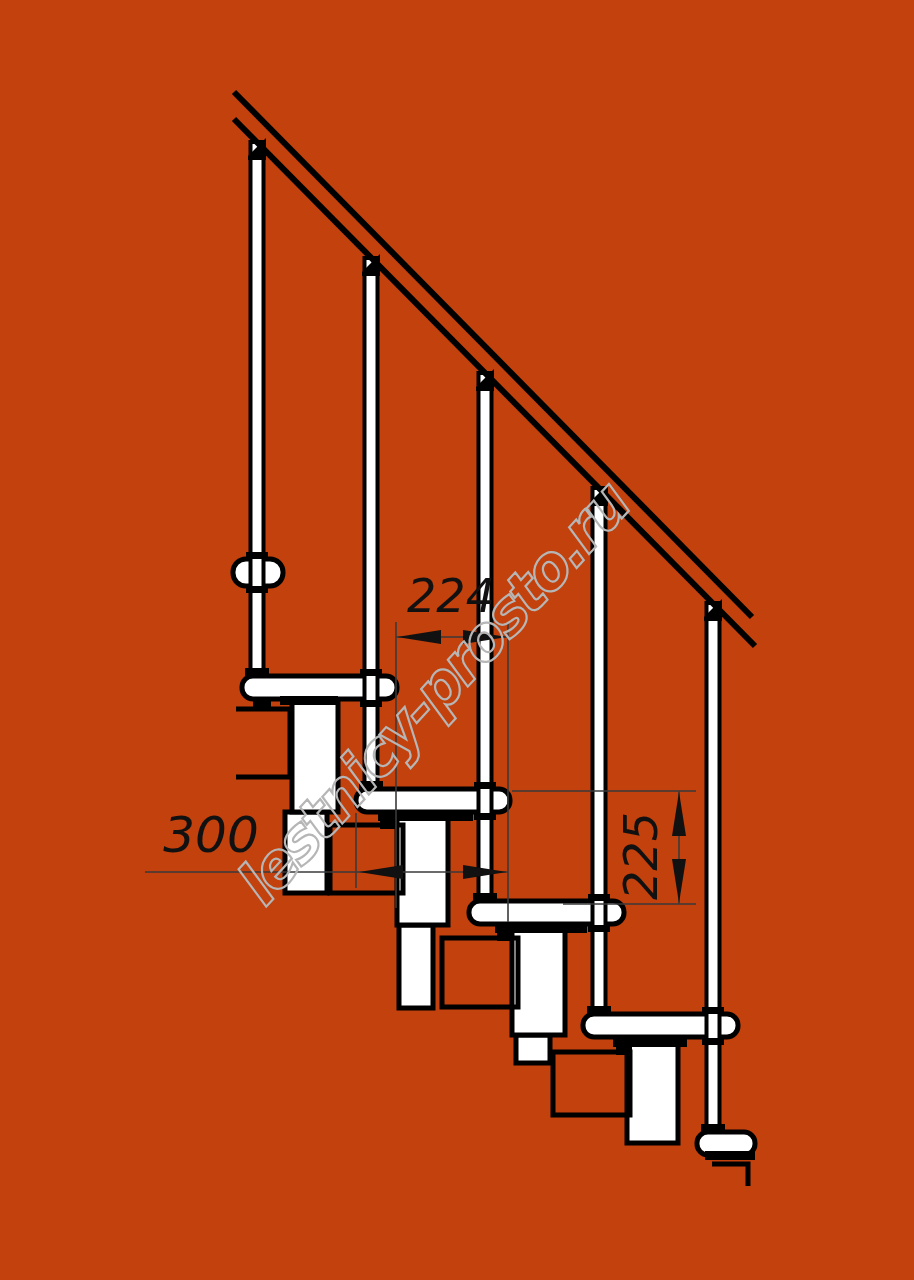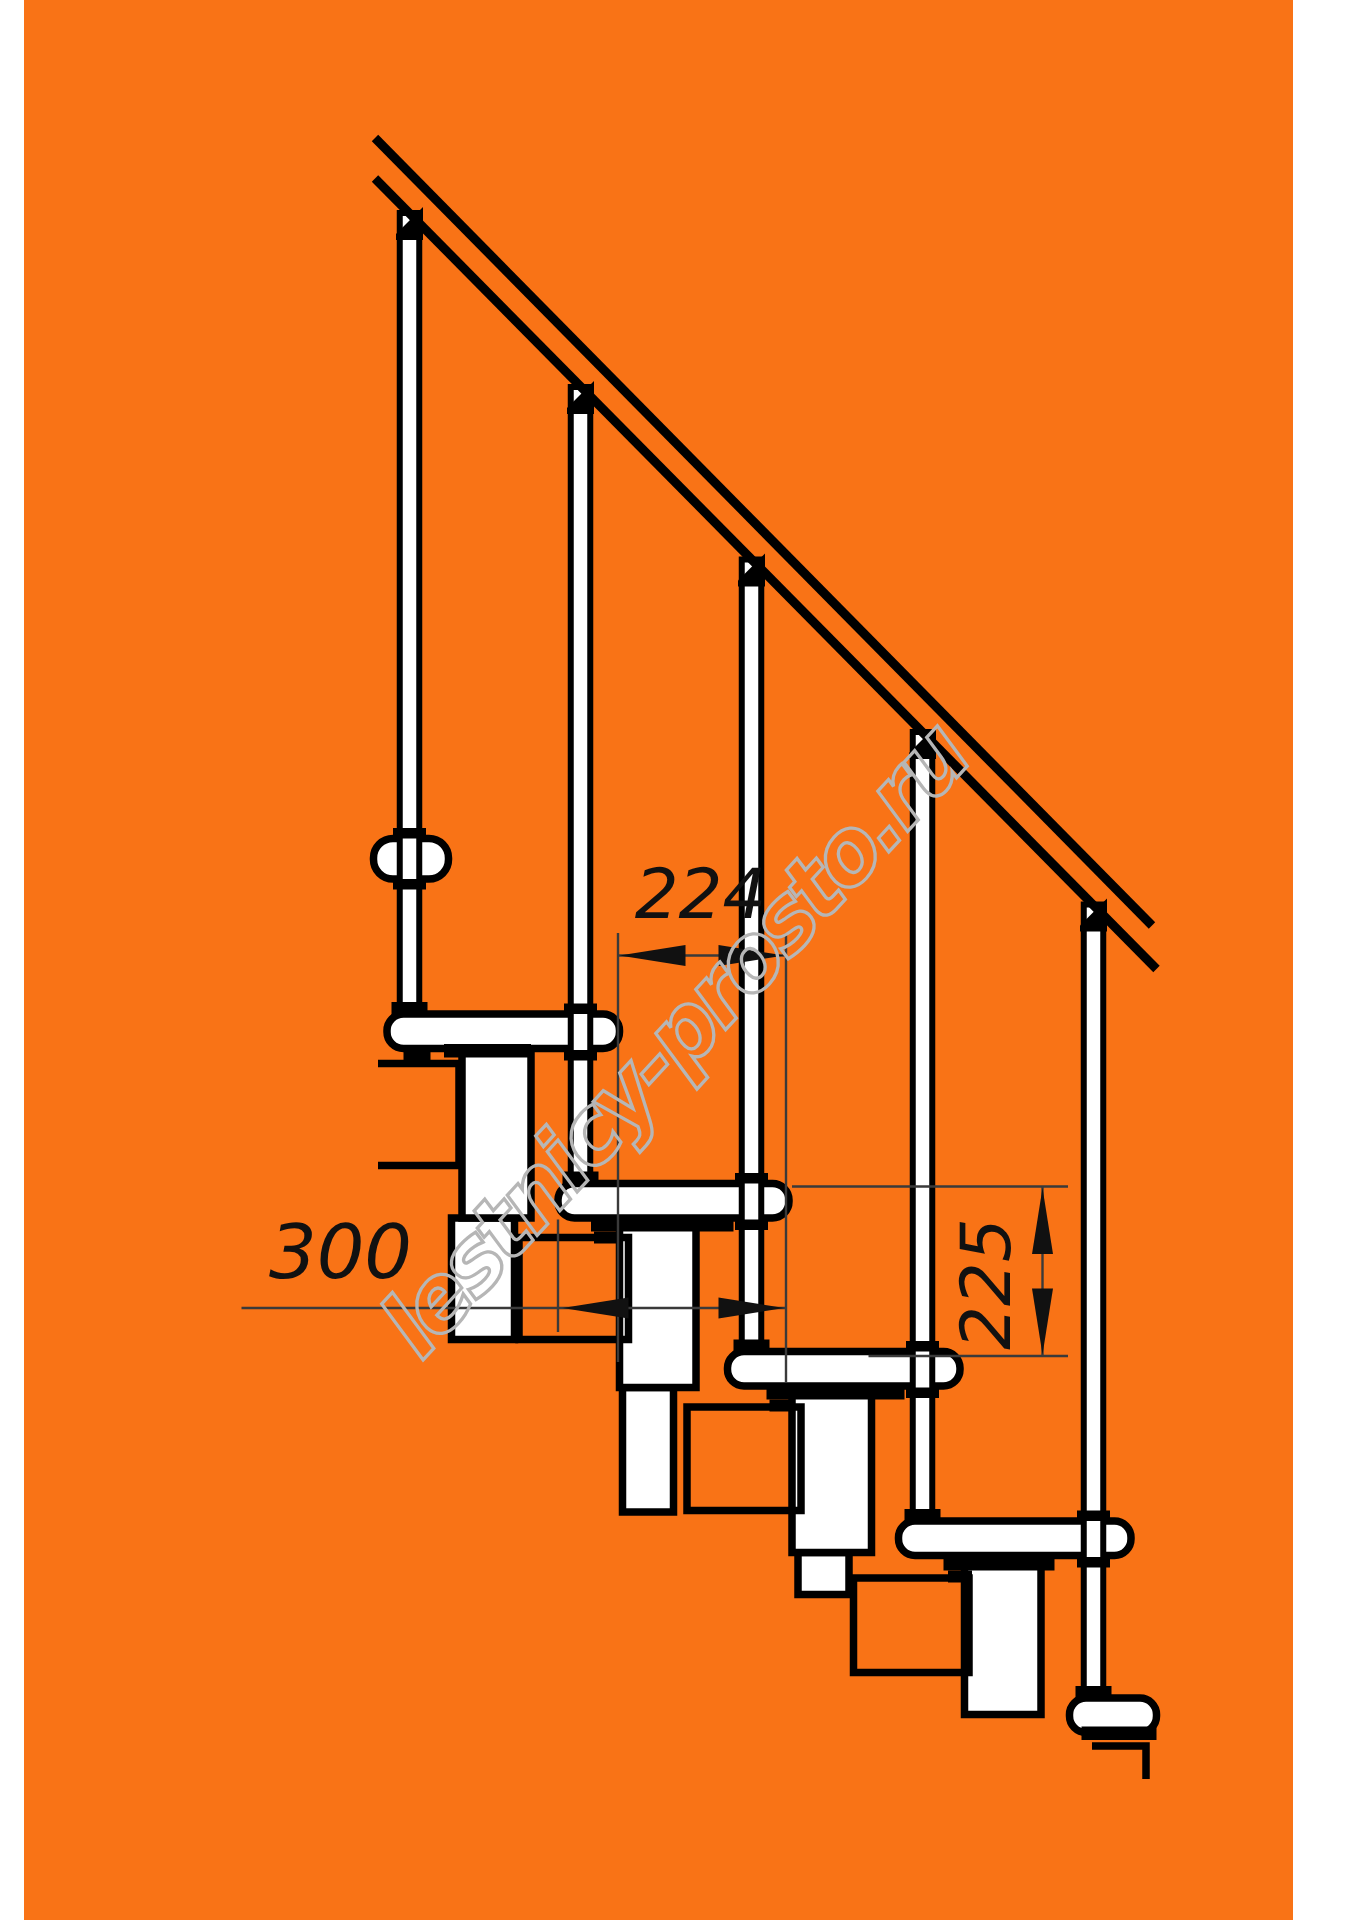--- a/index.html
+++ b/index.html
@@ -2,26 +2,25 @@
 <html><head>
 <meta charset="utf-8">
 <style>
   html, body {
     margin: 0;
     padding: 0;
     background: #ffffff;
   }
   .canvas {
     position: relative;
-    width: 846px;
+    width: 914px;
     height: 1280px;
-    background: #f97316;
+    background: #c2410c;
     overflow: hidden;
     font-family: "DejaVu Sans", sans-serif;
-    margin-left: 16px;
   }
   svg { display: block; }
   .mainline { stroke: #000000; stroke-width: 5; fill: #ffffff; }
   .mainline-open { stroke: #000000; stroke-width: 5; fill: none; }
   .rail { stroke: #000000; stroke-width: 6; fill: none; }
   .balusterline { stroke: #000000; stroke-width: 4; fill: #ffffff; }
   .blackpart { fill: #000000; stroke: none; }
   .thinline { stroke: #3a3a3a; stroke-width: 1.6; fill: none; }
   .dimarrow { fill: #111111; stroke: none; }
   .dimtext {

